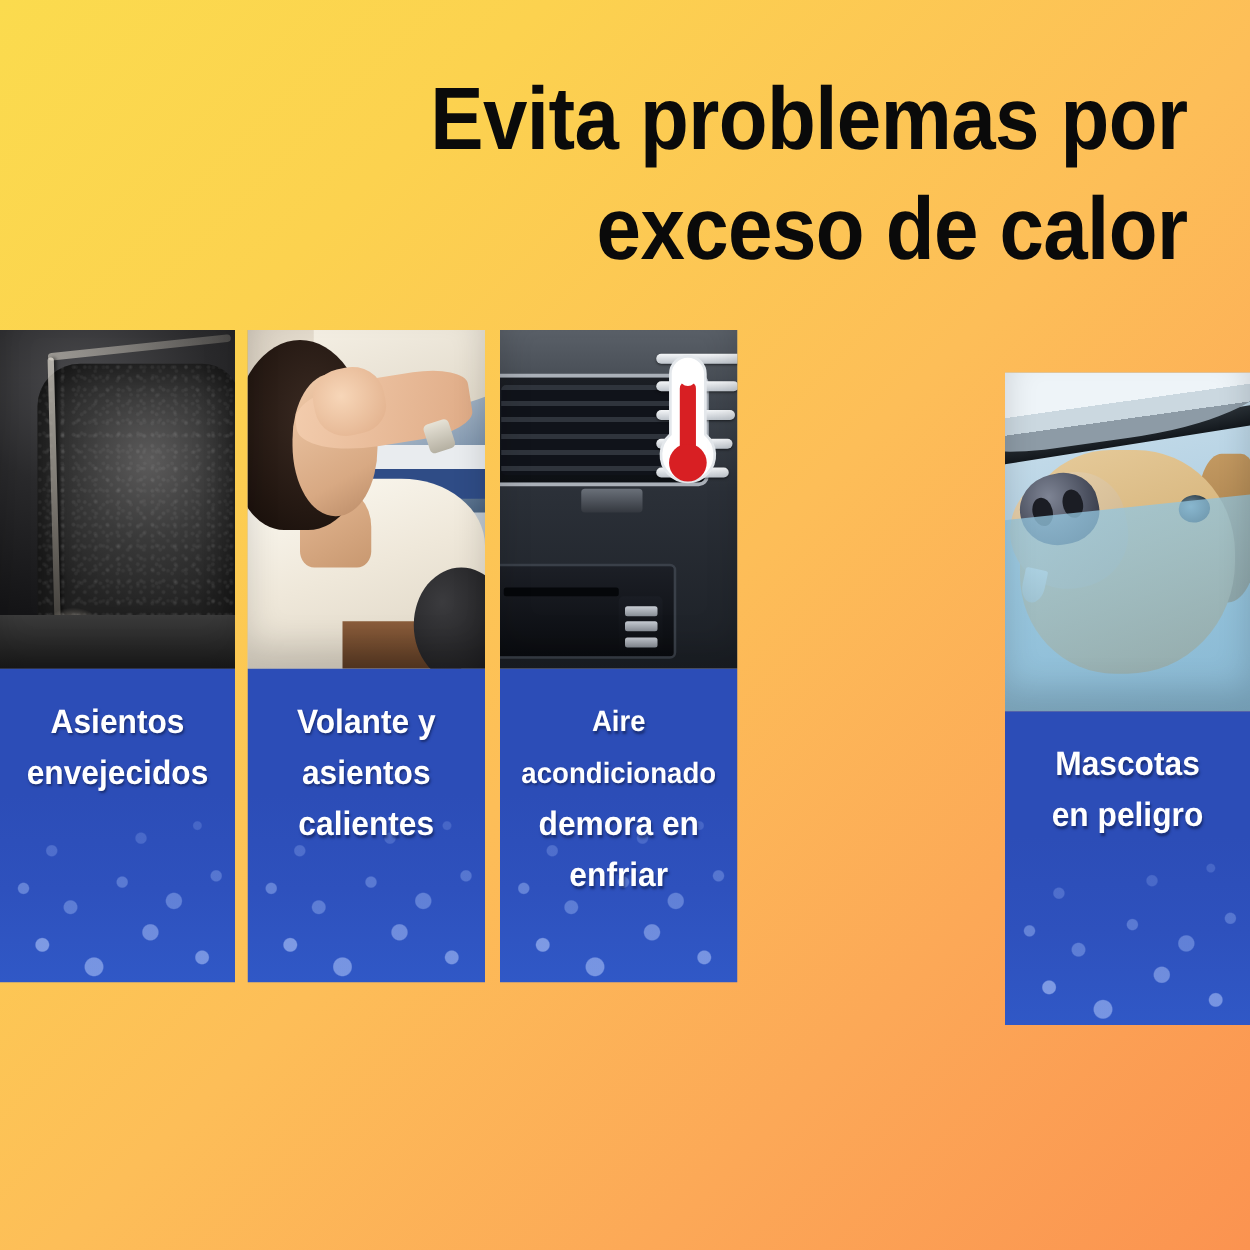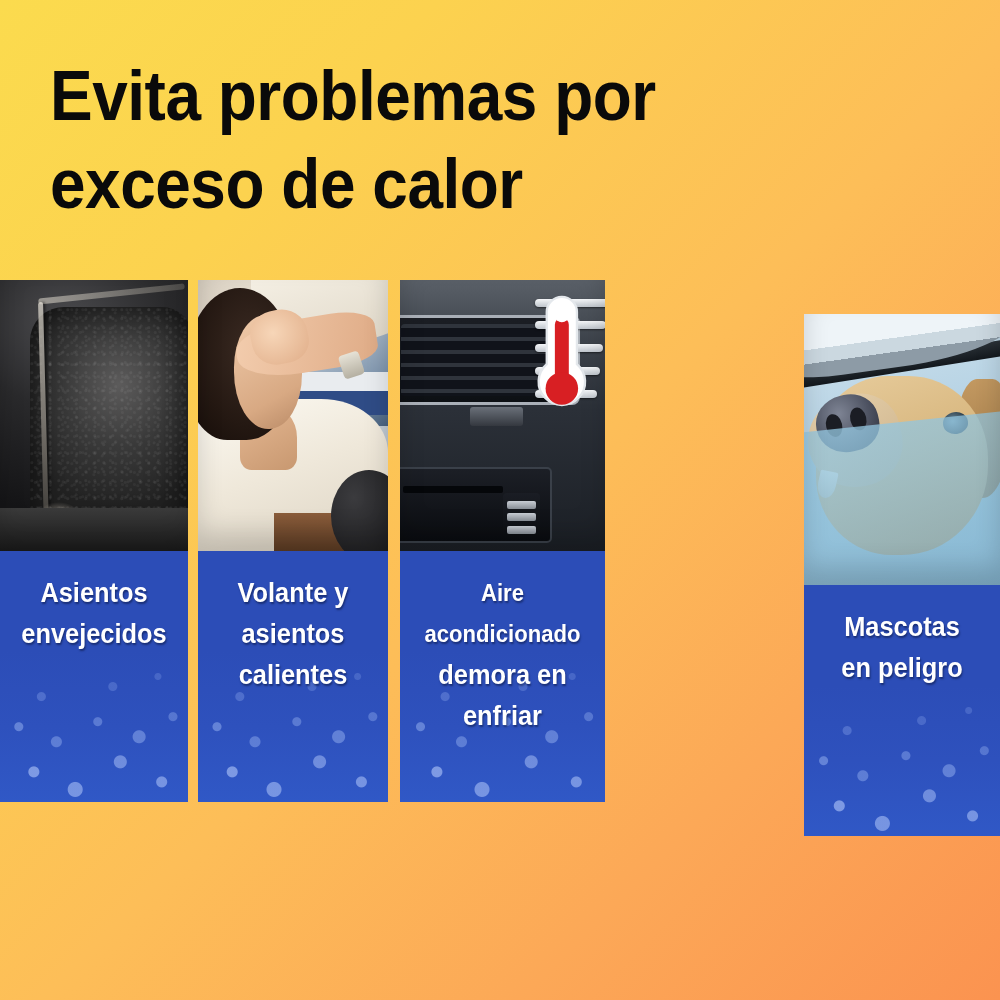--- a/index.html
+++ b/index.html
@@ -15,21 +15,21 @@
     font-family: "Liberation Sans", sans-serif;
     background: linear-gradient(135deg, #fbdb4e 0%, #fcd24f 22%, #fdbe58 52%, #fca857 76%, #fb9350 100%);
   }
 
   
   .title-block {
     position: absolute;
     top: 52px;
     left: 0;
     width: 1000px;
-    text-align: left;
+    text-align: right;
   }
   .title-line {
     color: #0a0a0a;
     font-family: "Liberation Sans", sans-serif;
     font-weight: bold;
     font-size: 71px;
     line-height: 88px;
     letter-spacing: -0.5px;
     transform: scaleX(0.90);
     transform-origin: center center;
@@ -39,21 +39,21 @@
   
   .strip {
     position: absolute;
     top: 264px;
     left: 0;
     width: 1000px;
     height: 522px;
   }
   .panel {
     position: absolute;
-    top: 16px;
+    top: 0;
     height: 522px;
     overflow: hidden;
   }
   .panel-photo {
     position: absolute;
     top: 0; left: 0; right: 0;
     height: 271px;
     overflow: hidden;
     background: #8d8d8d;
   }
@@ -472,21 +472,21 @@
         <div class="c2-wheel"></div>
         <div class="photo-shade"></div>
       </div>
       <div class="panel-caption">
         <div class="caption-text">Volante y</div>
         <div class="caption-text">asientos</div>
         <div class="caption-text">calientes</div>
       </div>
     </div>
 
-    <div class="panel" style="left:400px; width:190px;padding-left:15px;">
+    <div class="panel" style="left:400px; width:190px;">
       <div class="panel-photo">
         <div class="ph c3-bg"></div>
         <div class="c3-ventbox">
           <div class="c3-louvers"></div>
         </div>
         <div class="c3-ventknob"></div>
         <div class="c3-console">
           <div class="c3-slot"></div>
           <div class="c3-btncol">
             <div class="c3-btn" style="top:16%"></div>

